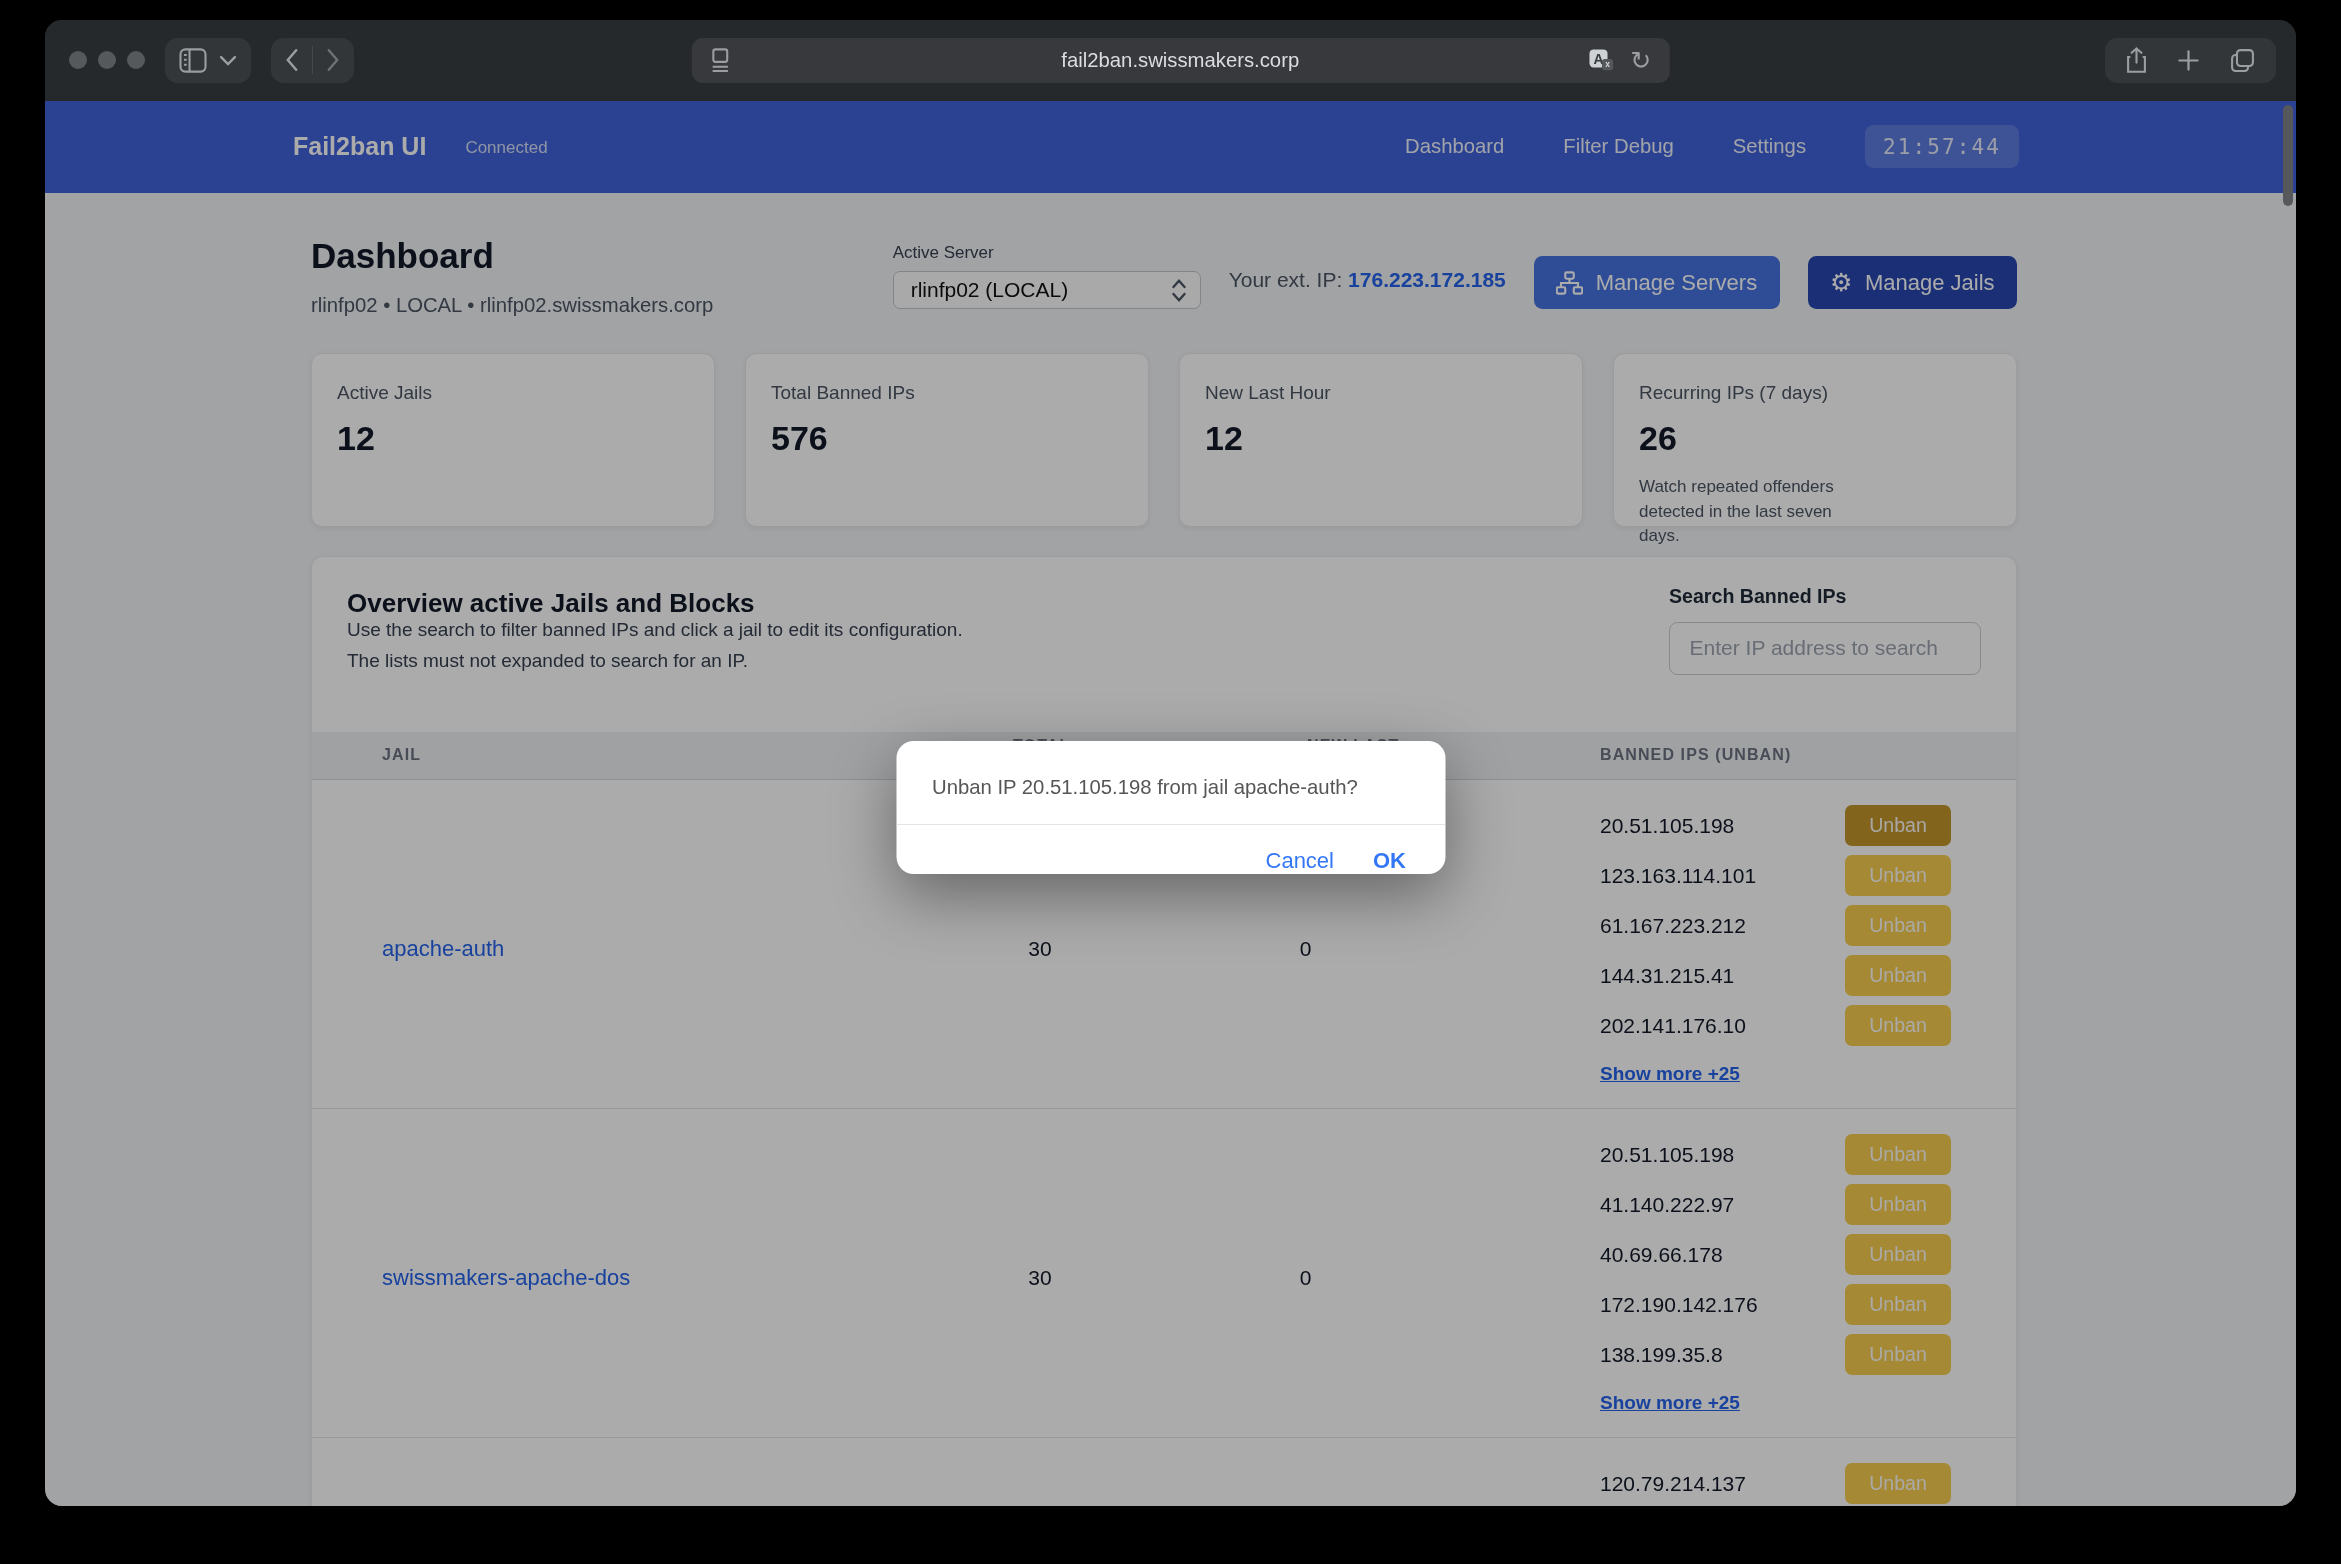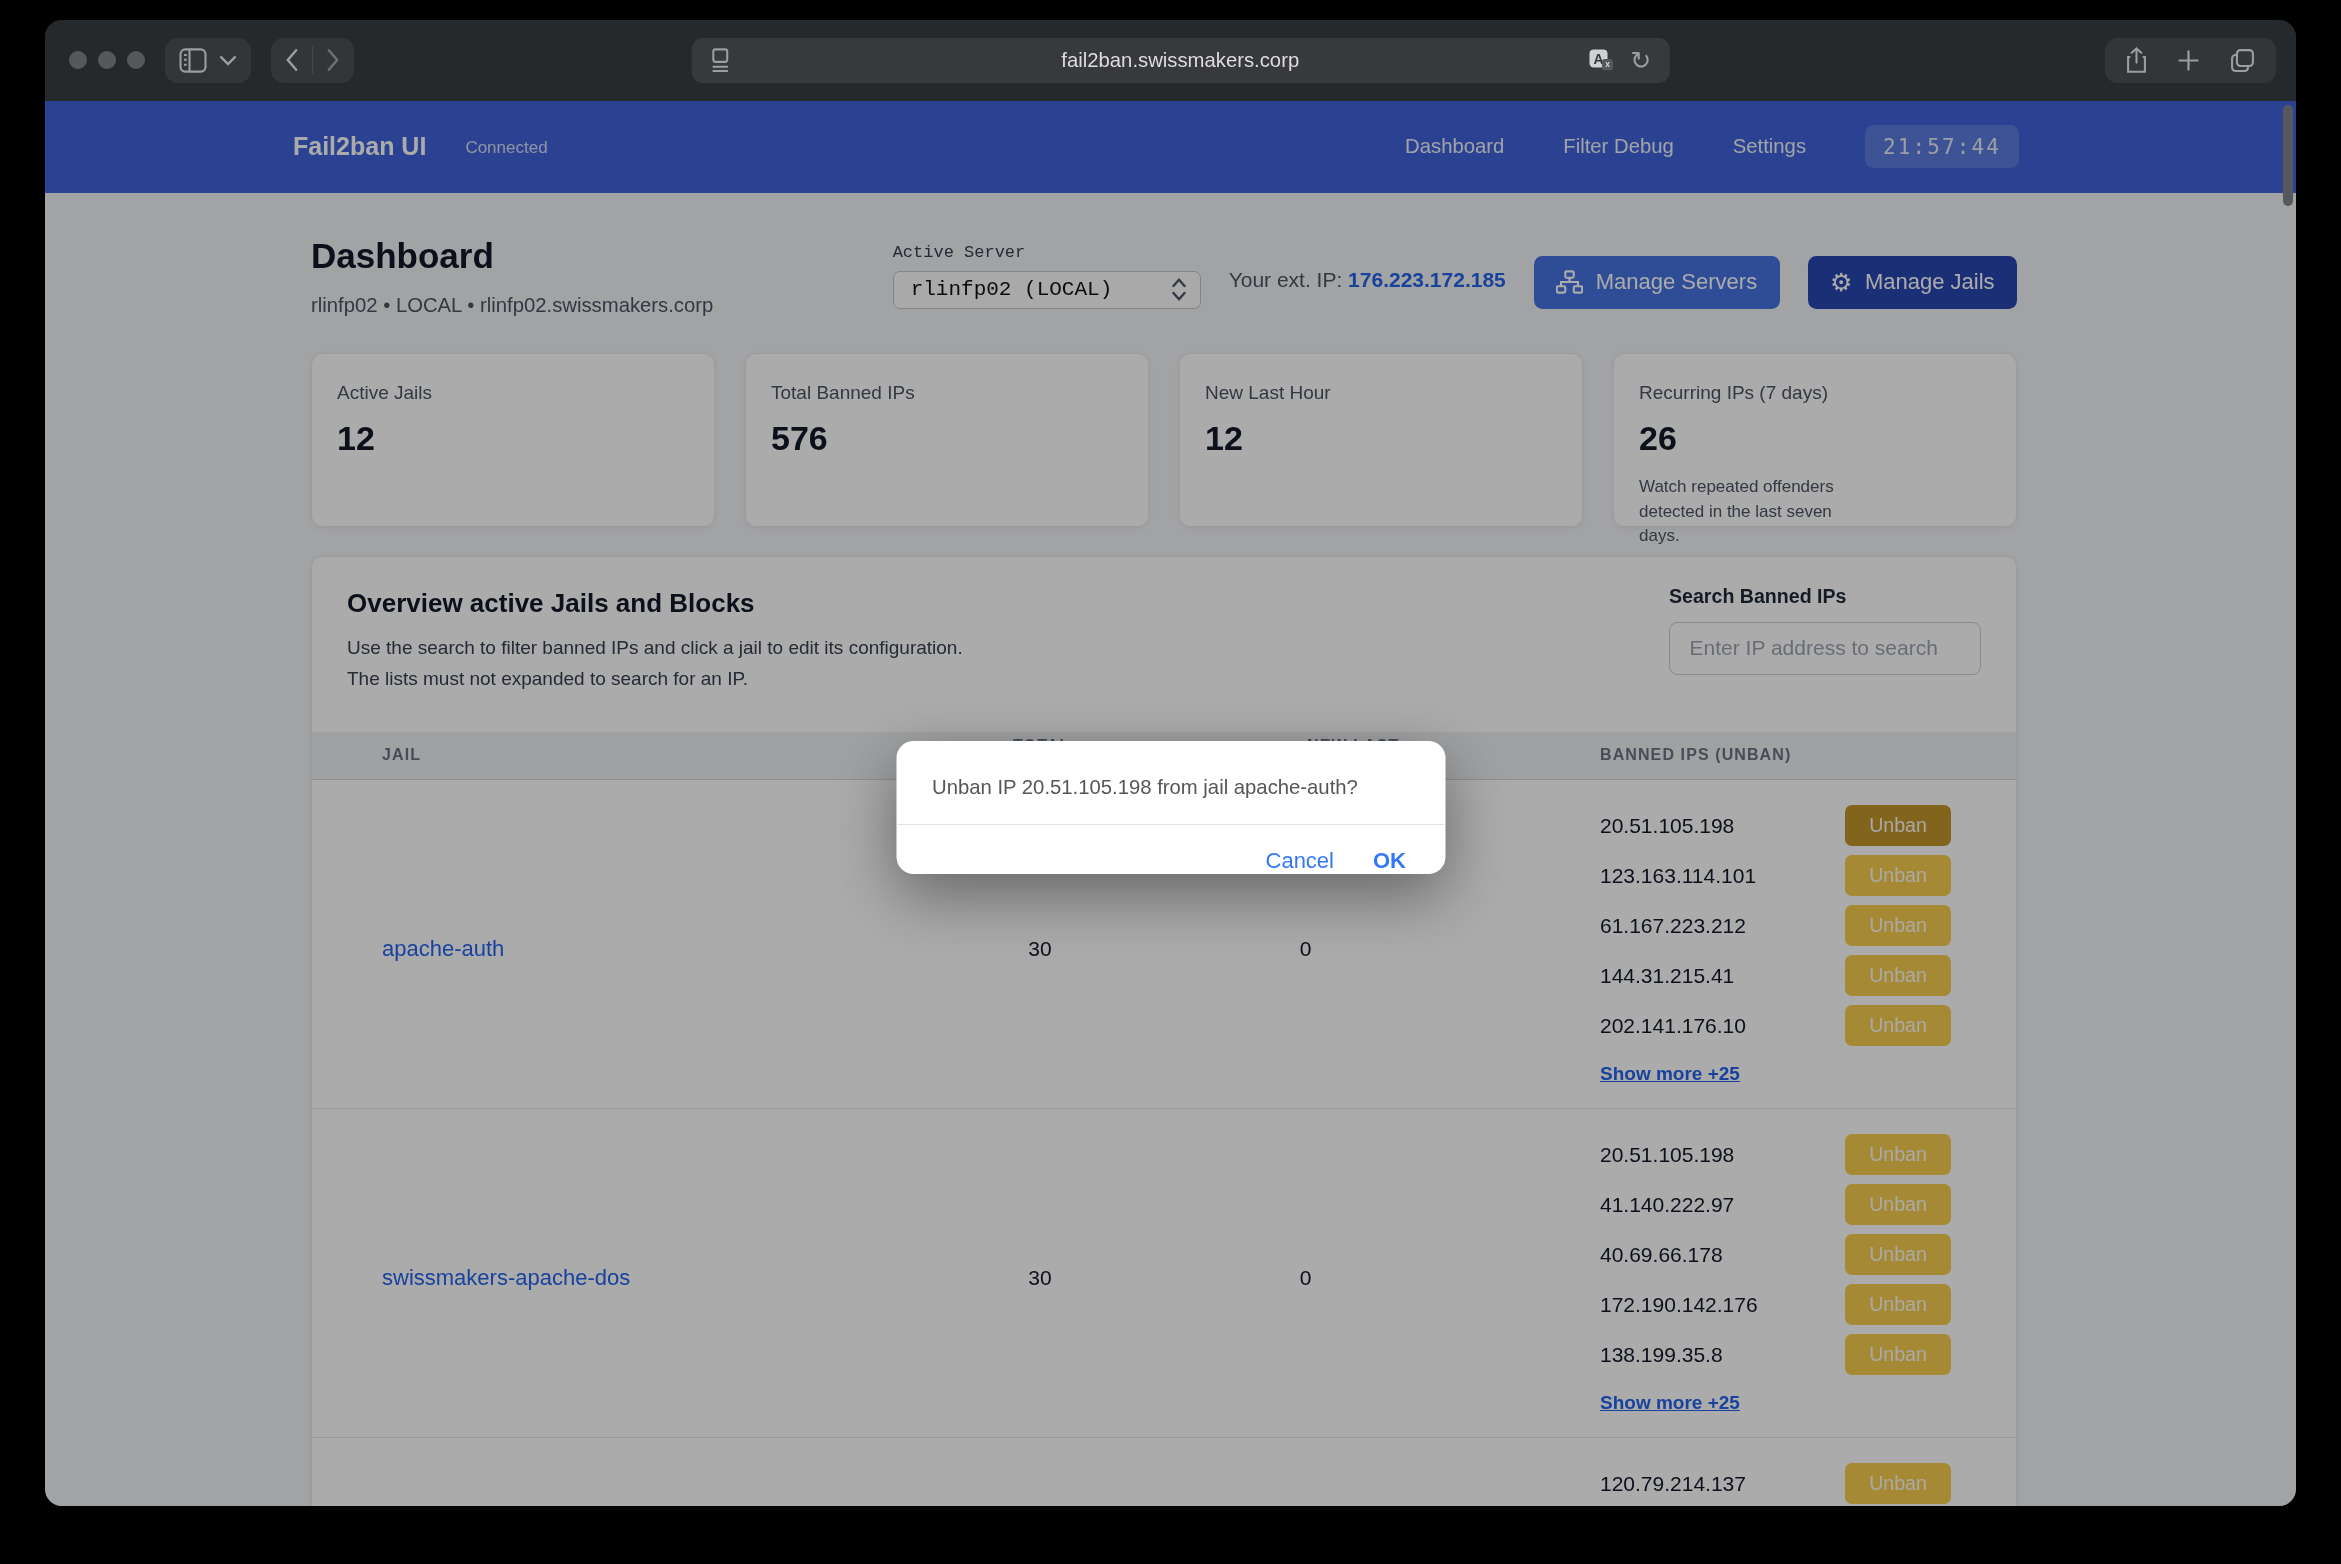--- a/index.html
+++ b/index.html
@@ -39,21 +39,21 @@
   .clock { background:rgba(255,255,255,.16); border-radius:8.4px; padding:9.8px 18px;
            color:rgba(255,255,255,.85); font-size:21px;
            font-family:"DejaVu Sans Mono", monospace; letter-spacing:2.1px; }
 
   .page { width:1706px; margin:0 auto 0 266px; }
 
   .head-row { display:flex; margin-top:43px; align-items:center; }
   .h1 { font-size:35px; font-weight:bold; color:#111827; }
   .subtitle { font-size:20.3px; color:#4b5563; margin-top:18px; }
   .head-right { margin-left:auto; display:flex; align-items:center; gap:28px; }
-  .srv-group { display:flex; flex-direction:column;font-family:Liberation Mono, monospace; }
+  .srv-group { display:flex; flex-direction:column; }
   .srv-label { font-size:17px; color:#374151; margin-bottom:8.4px; }
   .select { width:308px; height:38px; background:#fcfcfd; border:1.4px solid #c4c6cb;
             border-radius:7px; display:flex; align-items:center; padding:0 11.2px 0 17px;
             font-size:21px; color:#111; }
   .select svg { margin-left:auto; }
   .extip { font-size:21px; color:#4b5563; align-self:flex-end; margin-bottom:17px; }
   .extip b { color:#2563eb; }
   .btn { height:53px; border-radius:8.4px; display:flex; align-items:center; gap:12.6px;
          padding:0 22.4px; color:#fff; font-size:22px; align-self:flex-end; cursor:pointer; }
   .btn-servers { background:#4673e0; }
@@ -64,21 +64,21 @@
   .card { background:#fff; border:0.7px solid #e7e9ec; border-radius:11.2px;
           box-shadow:0 1.4px 5.6px rgba(17,24,39,.05); }
   .stat { width:411px; height:174px; padding:28px 25px; }
   .stat-label { font-size:19px; color:#4b5563; }
   .stat-value { font-size:34px; font-weight:bold; color:#111827; margin-top:15.4px; }
   .stat-desc  { font-size:17px; color:#4b5563; margin-top:17px; line-height:1.45; width:203px; }
 
   .overview { margin-top:29px; padding-top:31px; min-height:1121px; }
   .ov-head { padding:0 35px; min-height:144px; position:relative; }
   .ov-title { font-size:26px; font-weight:bold; color:#111827; }
-  .ov-desc { font-size:19px; color:#374151; margin-top:18px; }
+  .ov-desc { font-size:19px; color:#374151; }
   .ov-desc + .ov-desc { margin-top:9.8px; }
   .search { position:absolute; right:35px; top:-2.8px; width:312px; }
   .search-label { font-size:19.6px; font-weight:bold; color:#1f2937; }
   .search-input { margin-top:14px; width:312px; height:53px; border:1.4px solid #c9ccd1;
                   border-radius:8.4px; background:#fff; font-size:21px; color:#111;
                   padding:0 19.6px; font-family:"Liberation Sans", sans-serif; }
   .search-input::placeholder { color:#9ca3af; }
 
   .thead { display:grid; grid-template-columns:644px 168px 308px 1fr; height:48px;
            align-items:center; background:#eef0f3; border-bottom:1.4px solid #d3d6db; }

